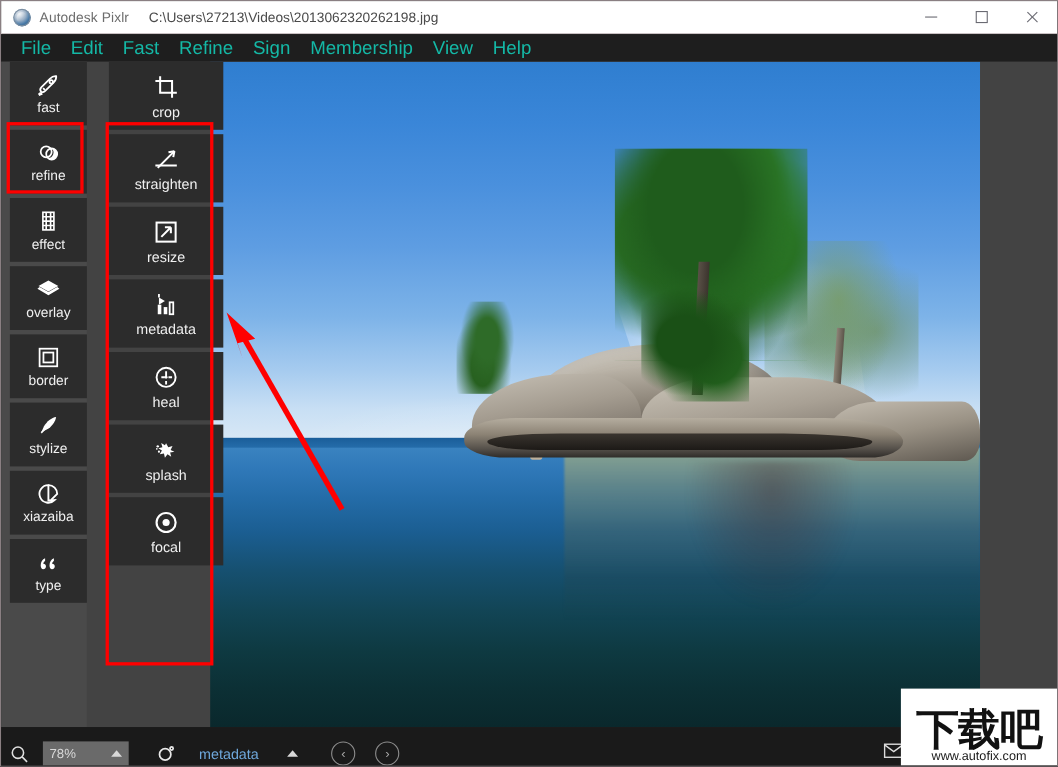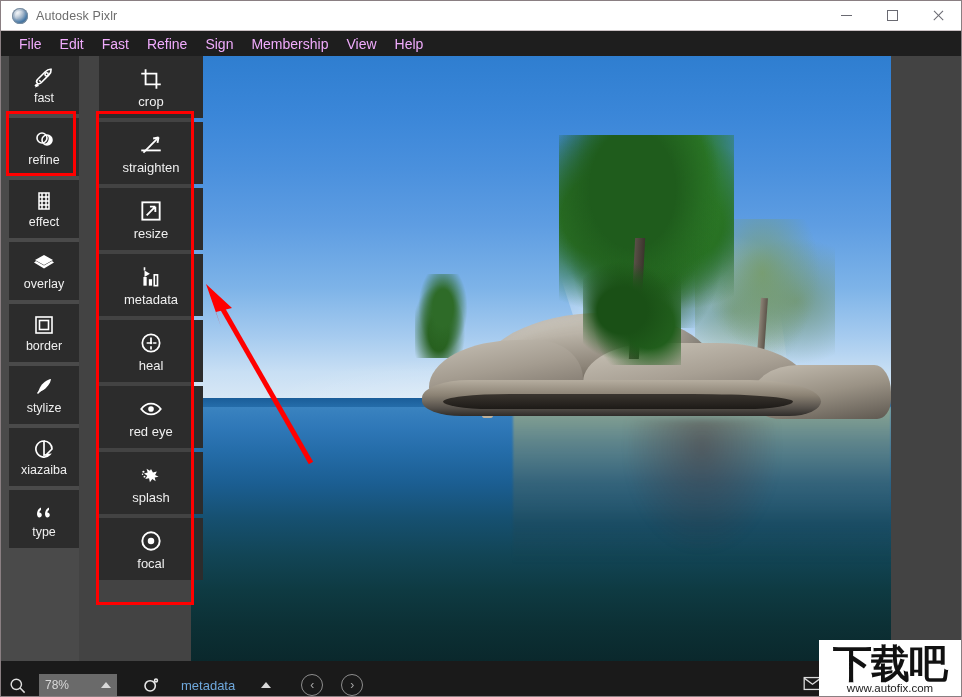--- a/index.html
+++ b/index.html
@@ -61,21 +61,21 @@
 
   
   #menubar {
     position: absolute; left: 0; top: 30px;
     width: 960px; height: 25px;
     background: #1e1e1e;
     display: flex; align-items: center;
     padding-left: 9px;
   }
   .menu-item {
-    font-size: 14px; color: #f0abfc;
+    font-size: 17px; color: #14b8a6;
     padding: 3px 9px; cursor: default;
   }
 
   
   #workspace {
     position: absolute; left: 0; top: 55px;
     width: 960px; height: 605px;
     background: #434343;
     overflow: hidden;
   }
@@ -280,41 +280,42 @@
     border-radius: 50%; display: flex; align-items: center; justify-content: center;
     color: #a8a8a8; font-size: 12px; line-height: 1;
   }
   .sb-right { margin-left: auto; display: flex; align-items: center; gap: 22px; padding-right: 14px; }
   .social { color: #dcdcdc; }
   #sign-link { font-size: 13.5px; color: #6fa8dc; }
 
   
   #watermark {
     position: absolute; right: 0px; bottom: 0px;
-    width: 142px; height: 56px;
+    width: 142px; height: 70px;
     background: #ffffff;
     display: flex; flex-direction: column; align-items: center; justify-content: flex-end;
     overflow: hidden;
   }
   #wm-cn {
     font-family: "DejaVu Sans", sans-serif;
     font-size: 39px; font-weight: bold; color: #111;
     line-height: .92; letter-spacing: -1px;
     margin-top: -2px;
   }
   #wm-url { font-size: 11.5px; color: #1a1a1a; line-height: 1.1; margin-bottom: 1px; }
 </style>
 </head>
 <body>
 
 <div id="app">
 
   <div id="titlebar">
     <div class="app-icon"></div>
     <span id="app-title">Autodesk Pixlr</span>
+    <span id="file-path">C:\Users\27213\Videos\2013062320262198.jpg</span>
     <div class="win-btns">
       <div class="win-btn">
         <span class="glyph-min"></span>
       </div>
       <div class="win-btn">
         <span class="glyph-max"></span>
       </div>
       <div class="win-btn">
         <span class="glyph-close"></span>
       </div>
@@ -480,27 +481,20 @@
 
       <div class="tool">
         <svg class="tool-ico" viewBox="0 0 24 24" fill="none" stroke="#fff" stroke-width="1.6">
           <circle cx="12" cy="12" r="8"></circle>
           <path d="M12 7v4M12 15v3M8 12h3M14 12h3"></path>
           <circle cx="12" cy="12" r="1.2" fill="#fff" stroke="none"></circle>
         </svg>
         <span class="tool-label">heal</span>
       </div>
 
-      <div class="tool">
-        <svg class="tool-ico" viewBox="0 0 24 24" fill="none" stroke="#fff" stroke-width="1.7">
-          <path d="M3 12s3.6-5 9-5 9 5 9 5-3.6 5-9 5-9-5-9-5z"></path>
-          <circle cx="12" cy="12" r="2.6" fill="#fff" stroke="none"></circle>
-        </svg>
-        <span class="tool-label">red eye</span>
-      </div>
 
       <div class="tool">
         <svg class="tool-ico" viewBox="0 0 24 24">
           <path d="M12 6.5l1.8 3.2 3.6-1-1.6 3.3 3.2 1.6-3.6.6.9 3.5-3.1-2-2.2 2.9-.8-3.6-3.5.6 1.8-3-3-1.9 3.4-1-1-3.4 3.1 1.7z" fill="#fff"></path>
           <circle cx="5" cy="9" r="1" fill="#fff"></circle>
           <circle cx="6" cy="13.5" r=".9" fill="#fff"></circle>
           <circle cx="4.2" cy="11.2" r=".7" fill="#fff"></circle>
         </svg>
         <span class="tool-label">splash</span>
       </div>

